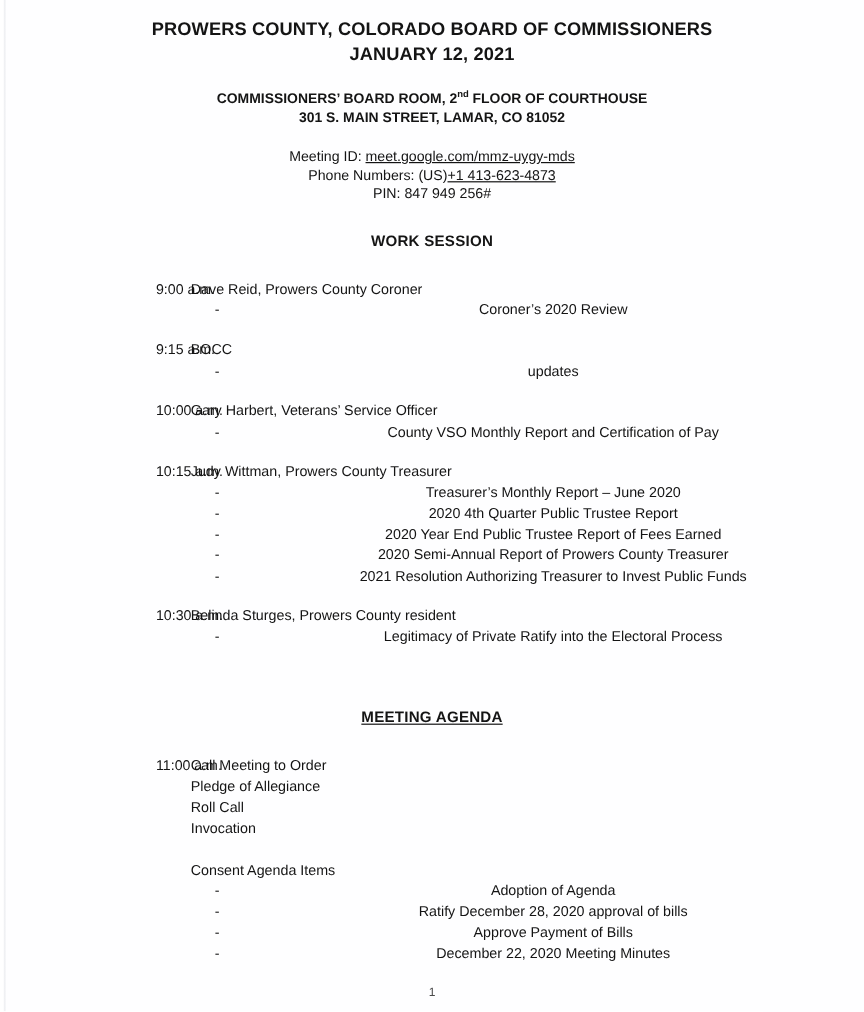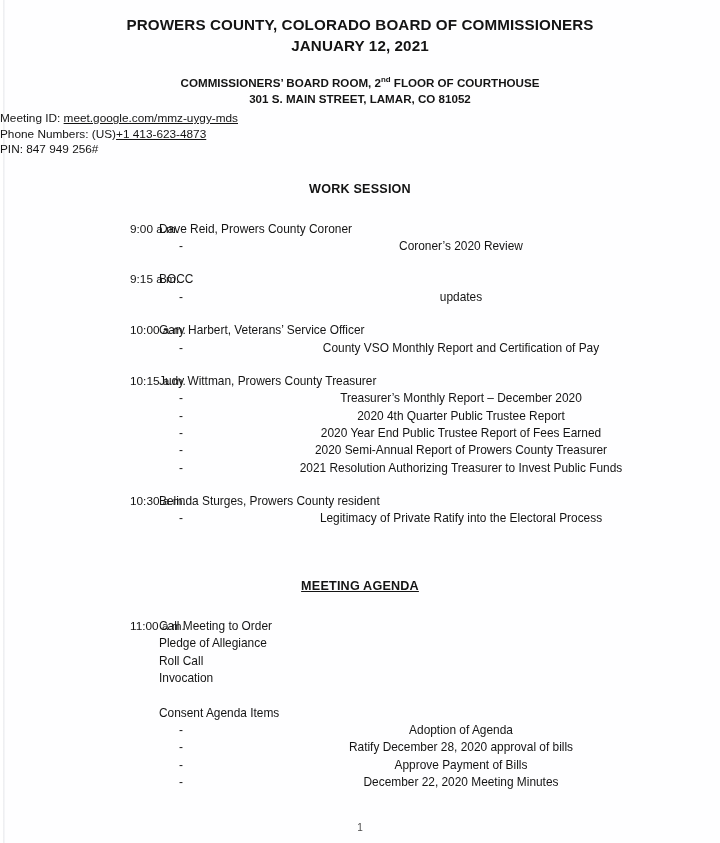--- a/index.html
+++ b/index.html
@@ -61,23 +61,24 @@
     line-height: 16px;
     margin-top: 19px;
   }
   sup {
     font-size: 0.68em;
     vertical-align: super;
     line-height: 0;
   }
 
   .connect-block {
+    text-align: center;
     font-size: 11.8px;
     line-height: 15.5px;
-    margin-top: 4px;
+    margin-top: 16px;
   }
   .u { text-decoration: underline; }
 
   .section-heading {
     text-align: center;
     font-weight: bold;
     font-size: 12.6px;
     letter-spacing: 0.2px;
   }
   .sec-work { margin-top: 24px; }
@@ -213,21 +214,21 @@
         </div>
       </div>
 
       <div class="row">
         <div class="time">10:15 a.m.</div>
         <div class="content">
           <div class="headline">Judy Wittman, Prowers County Treasurer</div>
           <div class="subs">
             <div class="sub">
               <span class="dash">-</span>
-              <span class="sub-text">Treasurer’s Monthly Report – December 2020</span>
+              <span class="sub-text">Treasurer’s Monthly Report – June 2020</span>
             </div>
             <div class="sub">
               <span class="dash">-</span>
               <span class="sub-text">2020 4th Quarter Public Trustee Report</span>
             </div>
             <div class="sub">
               <span class="dash">-</span>
               <span class="sub-text">2020 Year End Public Trustee Report of Fees Earned</span>
             </div>
             <div class="sub">

